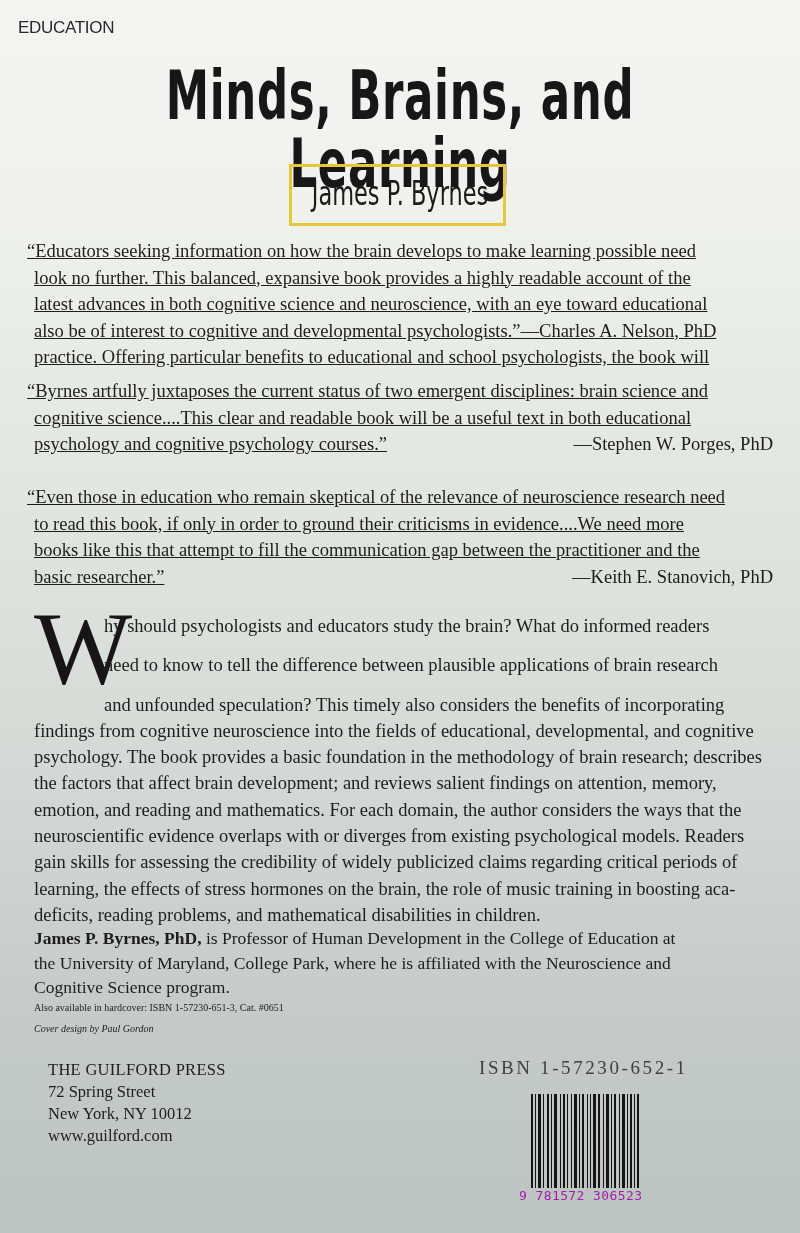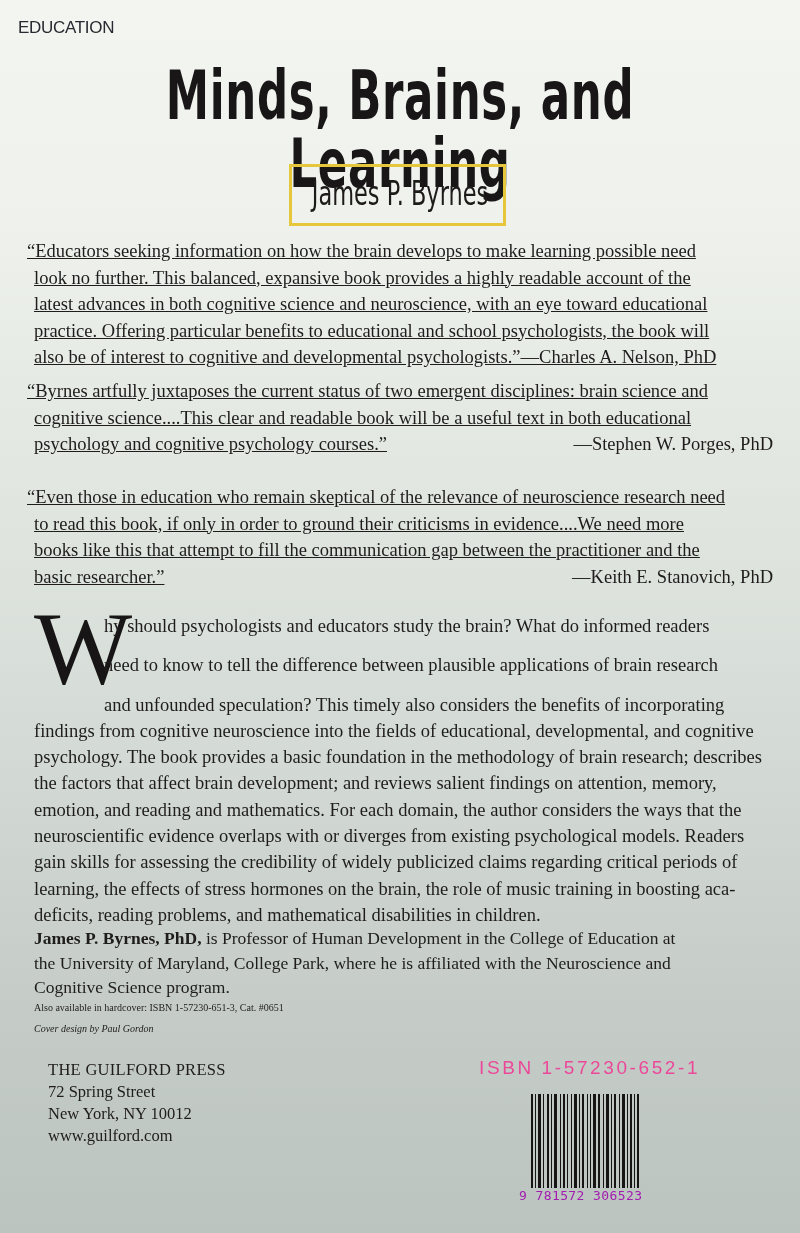--- a/index.html
+++ b/index.html
@@ -153,24 +153,24 @@
     .publisher .press-name {
       font-variant: small-caps;
       text-transform: uppercase;
       letter-spacing: 0.3px;
     }
 
     .isbn-label {
       position: absolute;
       left: 479px;
       top: 1057px;
-      font-family: Liberation Sans, sans-serif;
+      font-family: Liberation Serif, serif;
       font-size: 19px;
       letter-spacing: 2.6px;
-      color: #ec4899;
+      color: #404040;
     }
     .barcode {
       position: absolute;
       left: 531px;
       top: 1094px;
       width: 140px;
       height: 94px;
       display: flex;
       align-items: stretch;
     }
@@ -196,22 +196,22 @@
 
 <div class="title">Minds, Brains, and Learning</div>
 
 <div class="author-frame"></div>
 <div class="author-name">James P. Byrnes</div>
 
 <div class="quote q1">
   <span class="line first">“Educators seeking information on how the brain develops to make learning possible need</span>
   <span class="line">look no further. This balanced, expansive book provides a highly readable account of the</span>
   <span class="line">latest advances in both cognitive science and neuroscience, with an eye toward educational</span>
+  <span class="line">also be of interest to cognitive and developmental psychologists.”—Charles A. Nelson, PhD</span>
   <span class="line">practice. Offering particular benefits to educational and school psychologists, the book will</span>
-  <span class="line">also be of interest to cognitive and developmental psychologists.”—Charles A. Nelson, PhD</span>
 </div>
 
 <div class="quote q2">
   <span class="line first">“Byrnes artfully juxtaposes the current status of two emergent disciplines: brain science and</span>
   <span class="line">cognitive science....This clear and readable book will be a useful text in both educational</span>
   <span class="line">
     <span>psychology and cognitive psychology courses.”</span>
     <span class="attrib">—Stephen W. Porges, PhD</span>
   </span>
 </div>

